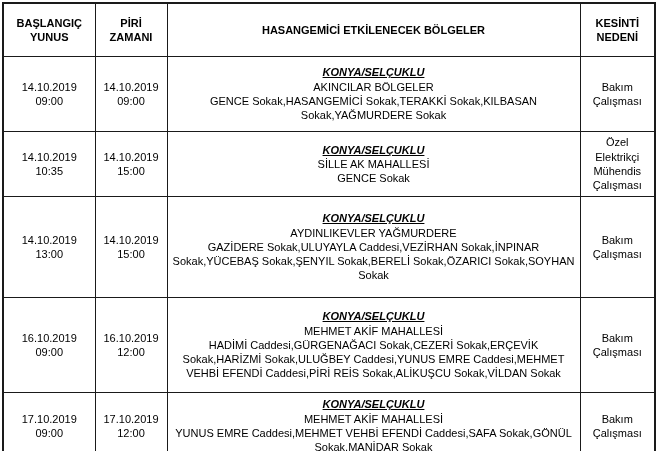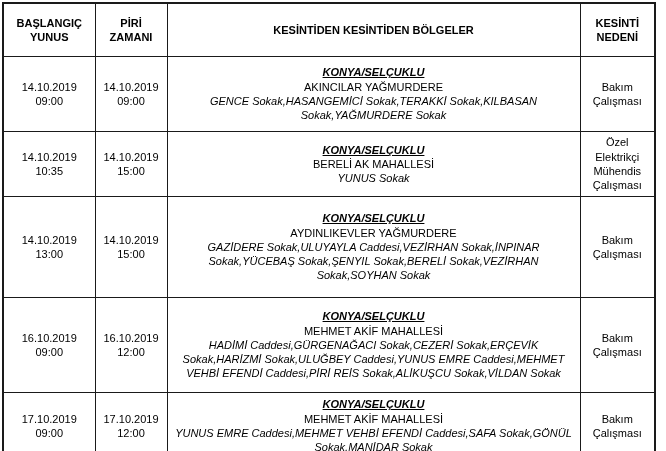--- a/index.html
+++ b/index.html
@@ -49,89 +49,88 @@
   .city {
     font-style: italic;
     font-weight: bold;
     text-decoration: underline;
   }
   .district {
     font-weight: normal;
   }
   .streets {
     font-weight: normal;
-    font-style: italic;
   }
   .regions-cell { padding: 2px 6px; }
   .reason-cell  { padding: 2px 3px; }
 </style>
 </head>
 <body>
 
 <table class="outage">
   <colgroup>
     <col class="c-start">
       <col class="c-end">
       <col class="c-reg">
       <col class="c-rsn">
   </colgroup>
   <thead>
     <tr>
       <th>BAŞLANGIÇ YUNUS</th>
       <th>PİRİ ZAMANI</th>
-      <th>KESİNTİDEN KESİNTİDEN BÖLGELER</th>
+      <th>HASANGEMİCİ ETKİLENECEK BÖLGELER</th>
       <th>KESİNTİ NEDENİ</th>
     </tr>
   </thead>
   <tbody>
     <tr class="r0">
       <td>
         <div>14.10.2019</div>
         <div>09:00</div>
       </td>
       <td>
         <div>14.10.2019</div>
         <div>09:00</div>
       </td>
       <td class="regions-cell">
         <div class="city">KONYA/SELÇUKLU</div>
-        <div class="district">AKINCILAR YAĞMURDERE</div>
+        <div class="district">AKINCILAR BÖLGELER</div>
         <div class="streets">GENCE Sokak,HASANGEMİCİ Sokak,TERAKKİ Sokak,KILBASAN Sokak,YAĞMURDERE Sokak</div>
       </td>
       <td class="reason-cell">Bakım Çalışması</td>
     </tr>
     <tr class="r1">
       <td>
         <div>14.10.2019</div>
         <div>10:35</div>
       </td>
       <td>
         <div>14.10.2019</div>
         <div>15:00</div>
       </td>
       <td class="regions-cell">
         <div class="city">KONYA/SELÇUKLU</div>
-        <div class="district">BERELİ AK MAHALLESİ</div>
-        <div class="streets">YUNUS Sokak</div>
+        <div class="district">SİLLE AK MAHALLESİ</div>
+        <div class="streets">GENCE Sokak</div>
       </td>
       <td class="reason-cell">Özel Elektrikçi Mühendis Çalışması</td>
     </tr>
     <tr class="r2">
       <td>
         <div>14.10.2019</div>
         <div>13:00</div>
       </td>
       <td>
         <div>14.10.2019</div>
         <div>15:00</div>
       </td>
       <td class="regions-cell">
         <div class="city">KONYA/SELÇUKLU</div>
         <div class="district">AYDINLIKEVLER YAĞMURDERE</div>
-        <div class="streets">GAZİDERE Sokak,ULUYAYLA Caddesi,VEZİRHAN Sokak,İNPINAR Sokak,YÜCEBAŞ Sokak,ŞENYIL Sokak,BERELİ Sokak,VEZİRHAN Sokak,SOYHAN Sokak</div>
+        <div class="streets">GAZİDERE Sokak,ULUYAYLA Caddesi,VEZİRHAN Sokak,İNPINAR Sokak,YÜCEBAŞ Sokak,ŞENYIL Sokak,BERELİ Sokak,ÖZARICI Sokak,SOYHAN Sokak</div>
       </td>
       <td class="reason-cell">Bakım Çalışması</td>
     </tr>
     <tr class="r3">
       <td>
         <div>16.10.2019</div>
         <div>09:00</div>
       </td>
       <td>
         <div>16.10.2019</div>

